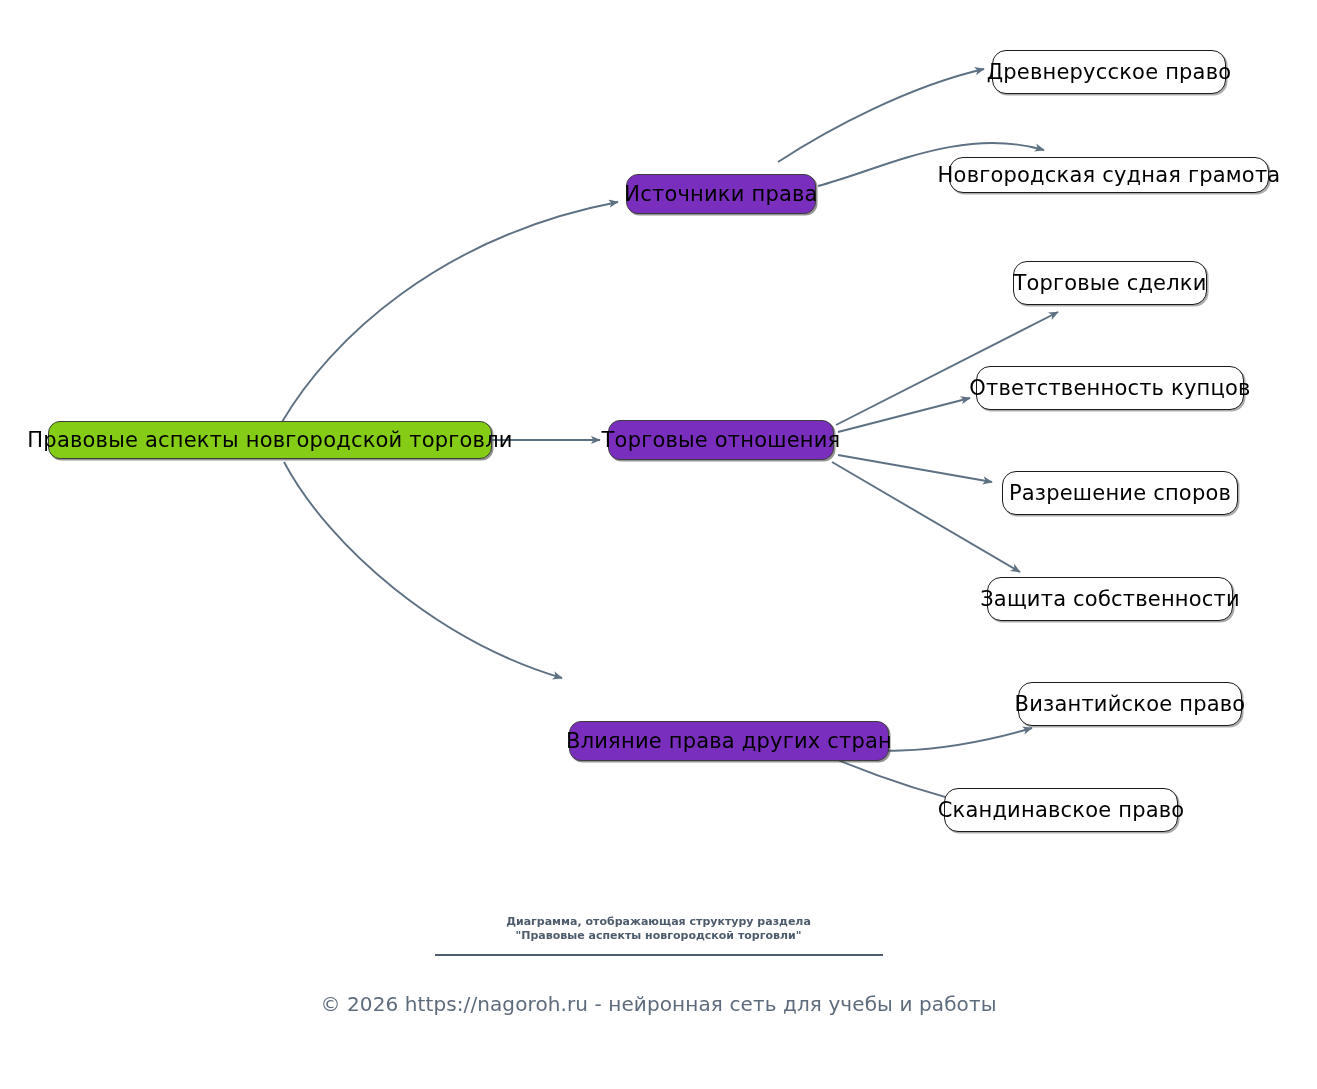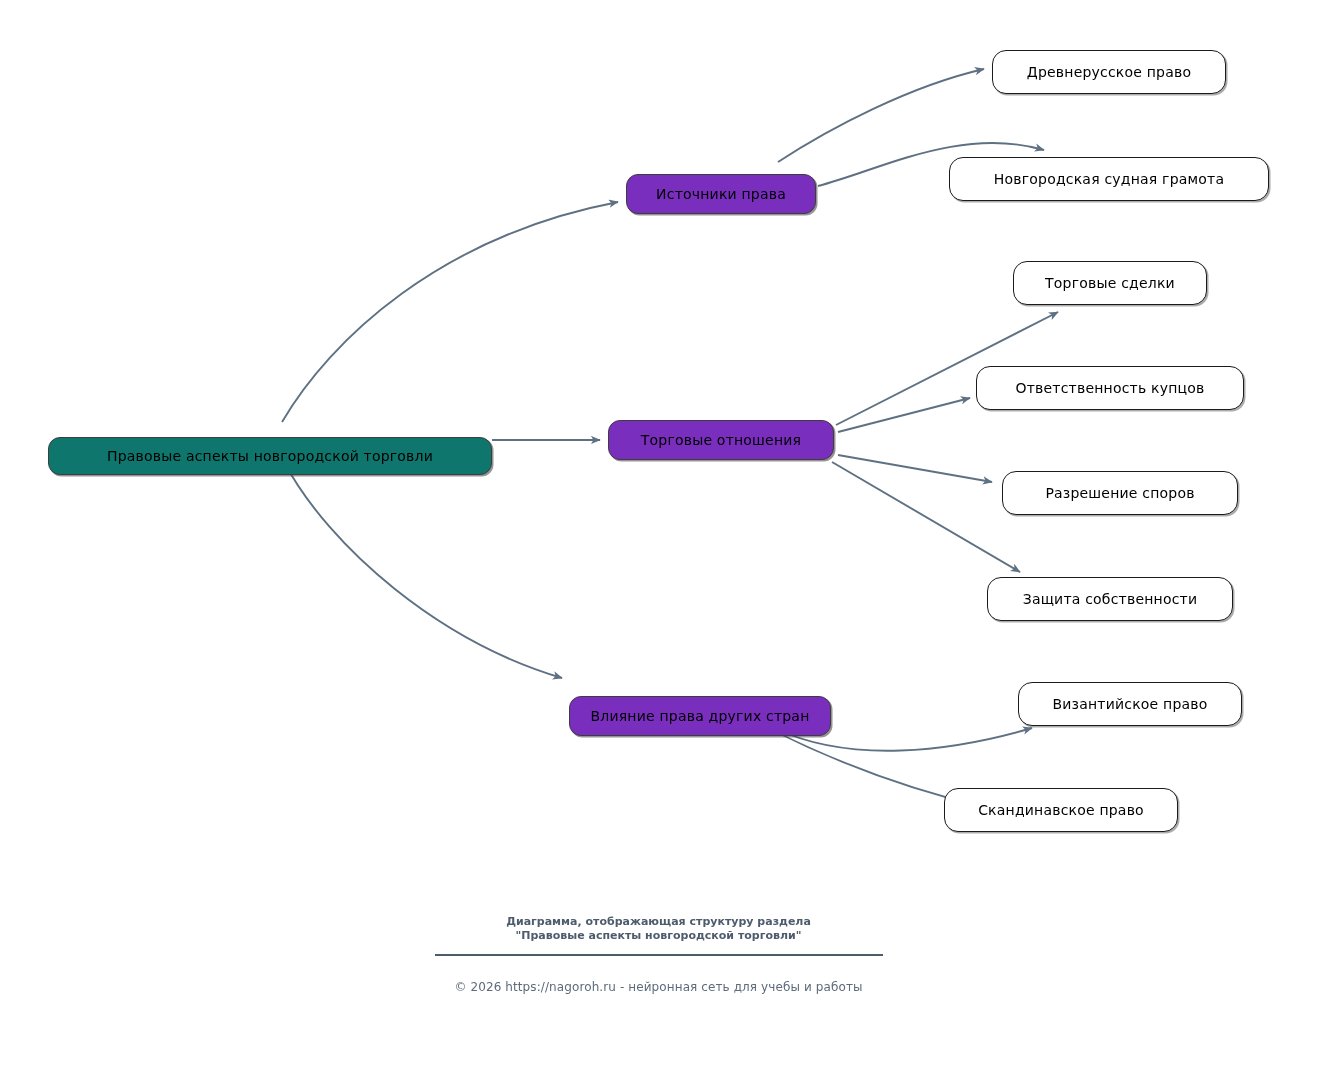--- a/index.html
+++ b/index.html
@@ -31,30 +31,29 @@
     pointer-events: none;
   }
   .node {
     position: absolute;
     box-sizing: border-box;
     display: flex;
     align-items: center;
     justify-content: center;
     border-radius: 12px;
     white-space: nowrap;
-    font-size: 14px;
+    font-size: 21px;
     line-height: 1;
     color: #000000;
     letter-spacing: 0.2px;
   }
   .node-root {
-    background: #0f766e;
+    background: #84cc16;
     border: 1.4px solid #3d3d3d;
     box-shadow: 1.5px 1.5px 0.5px rgba(60,60,60,0.55);
-    margin-top: 16px;
   }
   .node-branch {
     background: #7a2ebe;
     border: 1.4px solid #3d3d3d;
     box-shadow: 1.5px 1.5px 0.5px rgba(60,60,60,0.55);
   }
   .node-leaf {
     background: #ffffff;
     border: 1.4px solid #1b1b1b;
     border-radius: 14px;
@@ -74,23 +73,23 @@
     color: #4d5b6b;
     line-height: 1.25;
   }
   .caption-rule {
     width: 448px;
     height: 0;
     margin: 11px auto 0 auto;
     border-top: 2px solid #4d5b6b;
   }
   .caption-footer {
-    margin-top: 24px;
+    margin-top: 36px;
     font-family: "DejaVu Sans", "Liberation Sans", sans-serif;
-    font-size: 12px;
+    font-size: 20px;
     color: #5d6b7c;
     letter-spacing: 0.1px;
   }
 </style>
 </head>
 <body>
 
 <div id="diagram-canvas">
 
   <svg class="edge-layer" viewBox="0 0 1317 1089" width="1317" height="1089" xmlns="http://www.w3.org/2000/svg">
@@ -130,21 +129,21 @@
   </div>
 
   <div class="node node-branch" style="left:626px; top:157px; width:190px; height:40px;margin-top:17px;">
     <span>Источники права</span>
   </div>
 
   <div class="node node-leaf" style="left:992px; top:50px; width:234px; height:44px;">
     <span>Древнерусское право</span>
   </div>
 
-  <div class="node node-leaf" style="left:949px; top:157px; width:320px; height:44px;">
+  <div class="node node-leaf" style="left:949px; top:157px; width:320px; height:36px;">
     <span>Новгородская судная грамота</span>
   </div>
 
   <div class="node node-branch" style="left:608px; top:420px; width:226px; height:40px;">
     <span>Торговые отношения</span>
   </div>
 
   <div class="node node-leaf" style="left:1013px; top:261px; width:194px; height:44px;text-align:right;">
     <span>Торговые сделки</span>
   </div>
@@ -154,21 +153,21 @@
   </div>
 
   <div class="node node-leaf" style="left:1002px; top:471px; width:236px; height:44px;">
     <span>Разрешение споров</span>
   </div>
 
   <div class="node node-leaf" style="left:987px; top:577px; width:246px; height:44px;">
     <span>Защита собственности</span>
   </div>
 
-  <div class="node node-branch" style="left:569px; top:696px; width:262px; height:40px;text-align:center;">
+  <div class="node node-branch" style="left:569px; top:721px; width:320px; height:40px;text-align:center;">
     <span>Влияние права других стран</span>
   </div>
 
   <div class="node node-leaf" style="left:997px; top:682px; width:224px; height:44px;margin-left:21px;">
     <span>Византийское право</span>
   </div>
 
   <div class="node node-leaf" style="left:944px; top:788px; width:234px; height:44px;">
     <span>Скандинавское право</span>
   </div>

